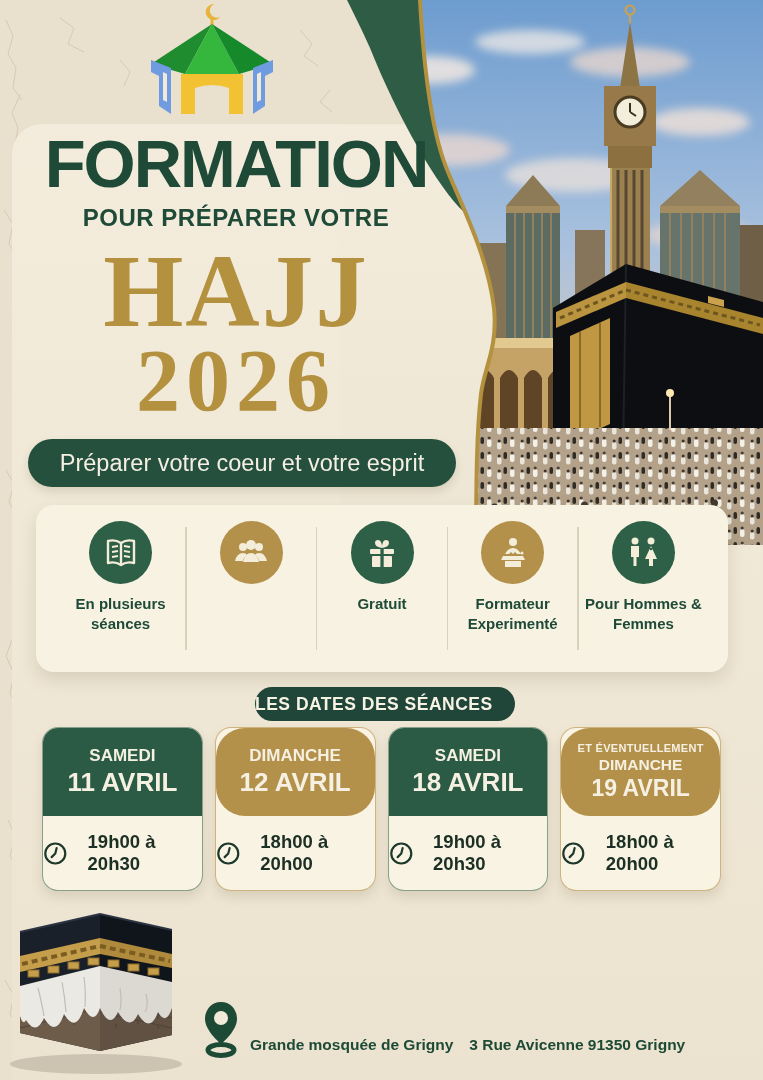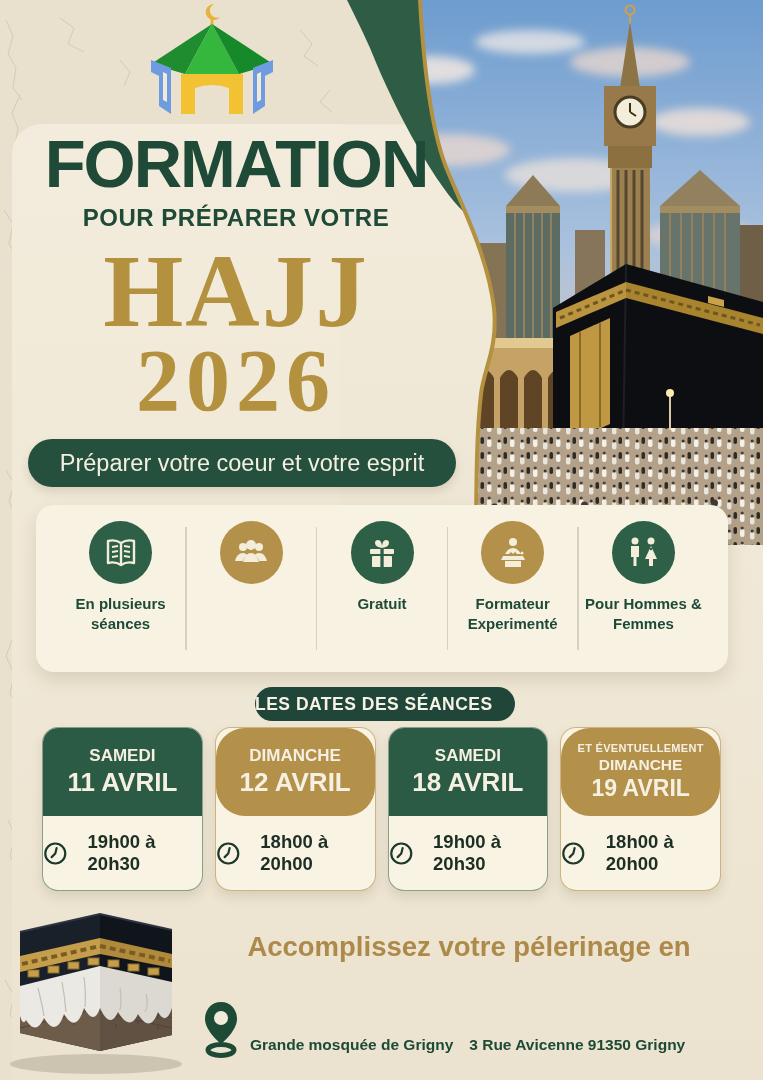--- a/index.html
+++ b/index.html
@@ -405,21 +405,20 @@
       <rect x="144" y="60" width="11" height="7"></rect>
     </g>
     <path d="M16,78 L96,58 L96,100 Q90,118 80,100 Q72,126 60,106 Q52,130 40,110 Q32,128 22,112 Q19,118 16,108 Z" fill="#ebe9e4"></path>
     <path d="M96,58 L168,74 L168,100 Q162,118 154,104 Q146,126 134,106 Q126,124 114,104 Q106,122 96,100 Z" fill="#dcd9d2"></path>
     <g stroke="#c2beb5" stroke-width="1.2" fill="none">
       <path d="M34,80 q4,16 6,28 M58,74 q3,16 4,30 M80,69 q2,16 1,30 M116,80 q2,12 0,22 M142,86 q3,12 -1,18"></path>
     </g>
   </svg>
 
   <div class="closing">
-    <div>Accomplissez votre pélerinage en</div>
   </div>
 
   <svg class="pin" viewBox="0 0 36 58">
     <path d="M18,2 C8,2 2,10 2,19 C2,31 18,44 18,44 C18,44 34,31 34,19 C34,10 28,2 18,2 Z" fill="#1d4a35"></path>
     <circle cx="18" cy="18" r="7" fill="#f1ead8"></circle>
     <ellipse cx="18" cy="50" rx="13" ry="5.5" fill="none" stroke="#1d4a35" stroke-width="5"></ellipse>
   </svg>
   <div class="address-row">
     <span>Grande mosquée de Grigny</span>
     <span>3 Rue Avicenne 91350 Grigny</span>

